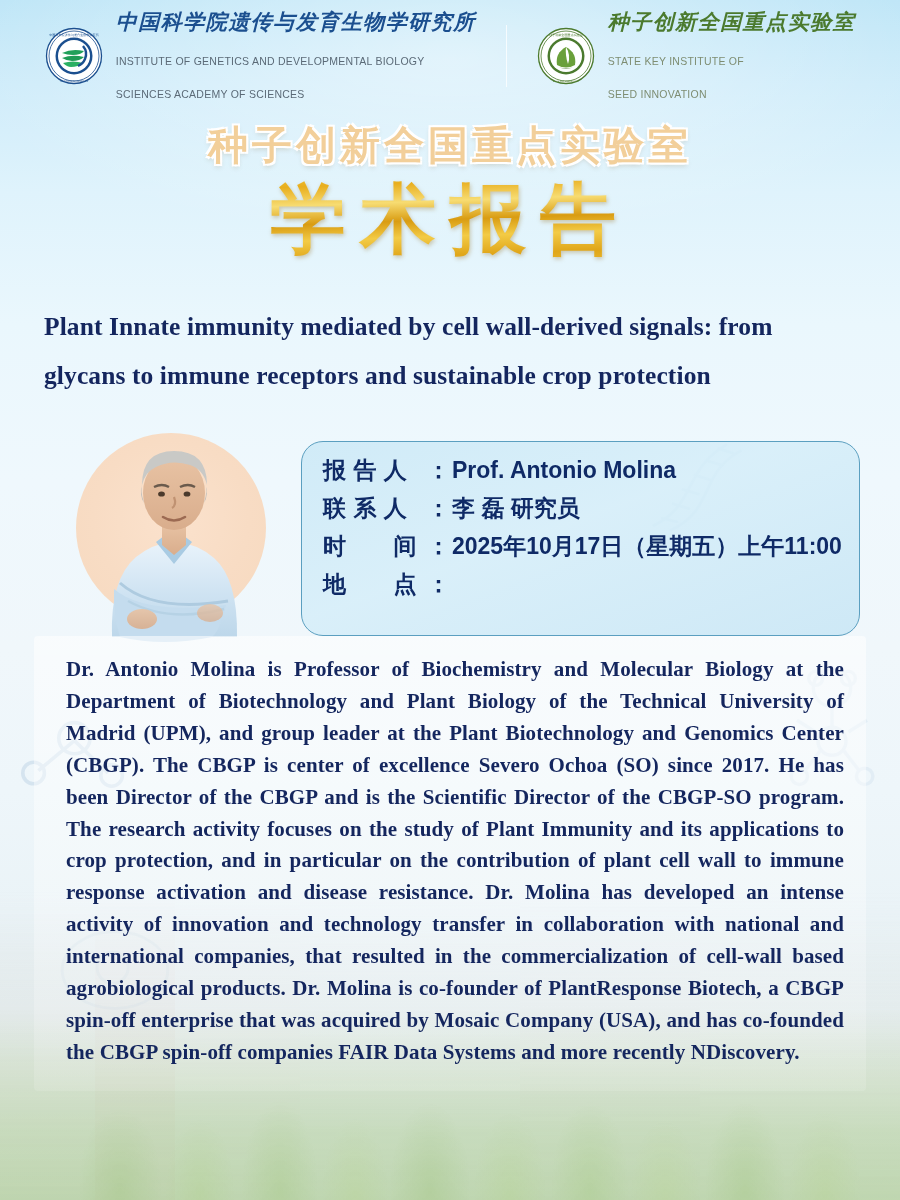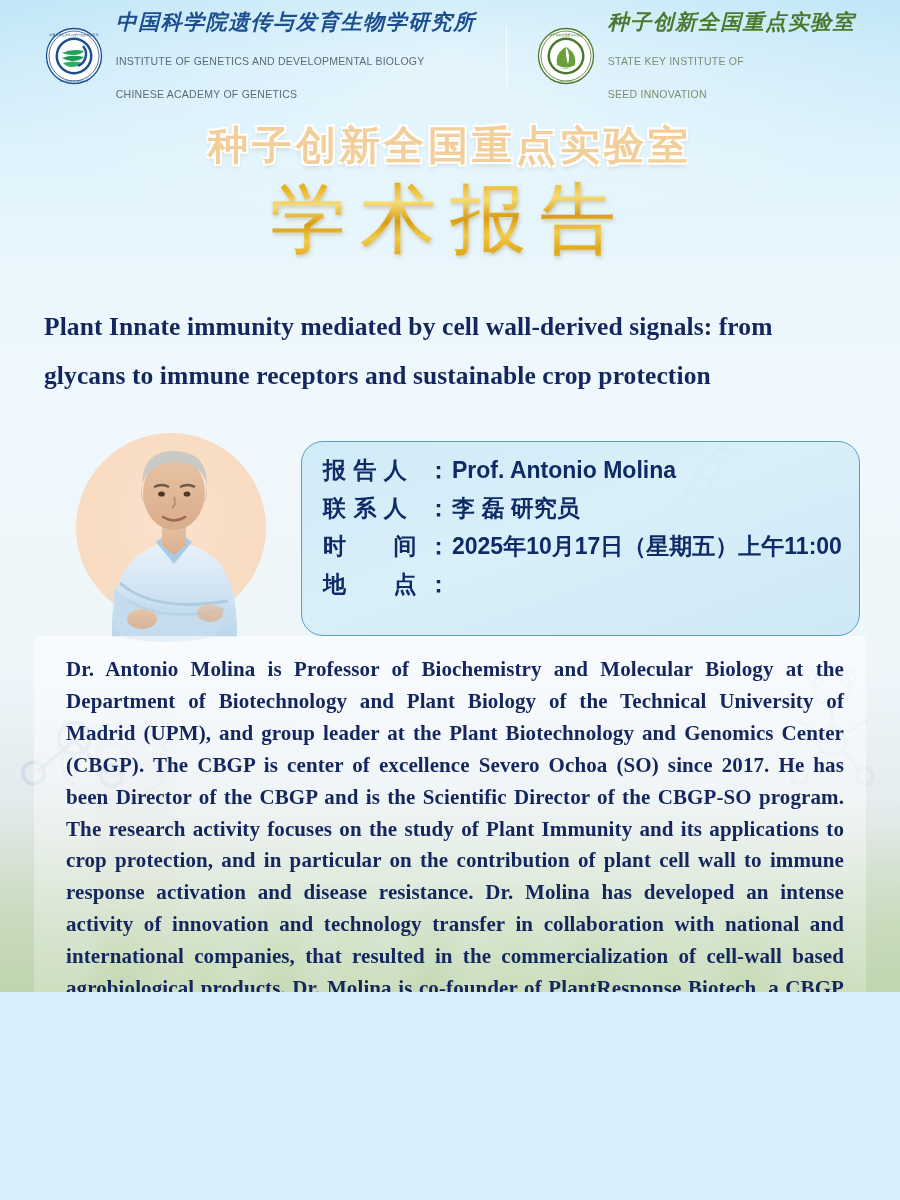--- a/index.html
+++ b/index.html
@@ -3,21 +3,21 @@
 <meta charset="utf-8">
 <style>
   html,body{margin:0;padding:0;}
   body{
     width:900px;height:1200px;overflow:hidden;
     font-family:"Liberation Sans","DejaVu Sans",sans-serif;
     background:#d9eefb;
     position:relative;
   }
   .poster{
-    position:absolute;inset:0;width:900px;height:992px;overflow:hidden;
+    position:absolute;inset:0;width:900px;height:1200px;overflow:hidden;
     background:
       linear-gradient(180deg,
         #bfe6f7 0%,
         #cfecfa 7%,
         #dff3fc 16%,
         #eaf7fd 27%,
         #eff8fd 40%,
         #f0f7fb 54%,
         #eef6fa 66%,
         #eaf3f7 76%,
@@ -102,21 +102,21 @@
     font-weight:700;font-size:40px;letter-spacing:4px;
     color:#f2cf9a;
     text-shadow:
       -2px -2px 0 #ffffff, 2px -2px 0 #ffffff,
       -2px 2px 0 #ffffff, 2px 2px 0 #ffffff,
       0 3px 5px rgba(120,90,40,.25);
   }
   .title-cn2{
     position:absolute;top:176px;left:0;right:0;text-align:center;
     font-family:"Liberation Serif","DejaVu Serif",serif;
-    font-weight:400;font-size:76px;letter-spacing:14px;
+    font-weight:700;font-size:76px;letter-spacing:14px;
     background:linear-gradient(178deg,
       #f6d24a 0%, #e8ae1e 18%, #f7dc72 34%, #d99c12 50%,
       #f3cb46 64%, #e0a619 80%, #f0c43c 100%);
     -webkit-background-clip:text;background-clip:text;
     -webkit-text-fill-color:transparent;color:transparent;
     filter:drop-shadow(1px 2px 2px rgba(150,110,30,.35));
     line-height:1.15;
   }
 
   
@@ -251,21 +251,21 @@
           <path d="M17 31 q10 -4 22 -1 q-4 4 -12 4 q-5 0 -10 -3 z" fill="#1f9b56"></path>
           <path d="M18 36 q10 -3 20 0 q-5 4 -12 4 q-4 0 -8 -4 z" fill="#2bb063"></path>
           <path d="M38 19 q5 6 2 13 q-2 5 -7 7" fill="none" stroke="#1b4f8f" stroke-width="2.4"></path>
           <text x="29" y="9" font-size="3.1" fill="#1b4f8f" text-anchor="middle" font-family="DejaVu Sans, sans-serif">中国科学院遗传与发育生物学研究所</text>
           <text x="29" y="54.5" font-size="2.3" fill="#1b4f8f" text-anchor="middle" font-family="DejaVu Sans, sans-serif">INSTITUTE OF GENETICS</text>
         </svg>
       </div>
       <div class="logo-names">
         <div class="logo-cn igdb">中国科学院遗传与发育生物学研究所</div>
         <div class="logo-en igdb">INSTITUTE OF GENETICS AND DEVELOPMENTAL BIOLOGY</div>
-        <div class="logo-en igdb">CHINESE ACADEMY OF GENETICS</div>
+        <div class="logo-en igdb">SCIENCES ACADEMY OF SCIENCES</div>
       </div>
     </div>
 
     <div class="logo-divider"></div>
 
     <div class="logo-block right">
       <div class="logo-mark">
         <svg viewBox="0 0 58 58" width="58" height="58">
           <circle cx="29" cy="29" r="27.5" fill="#ffffff" stroke="#4b7a2e" stroke-width="1.3"></circle>
           <circle cx="29" cy="29" r="25" fill="none" stroke="#4b7a2e" stroke-width="0.8"></circle>

